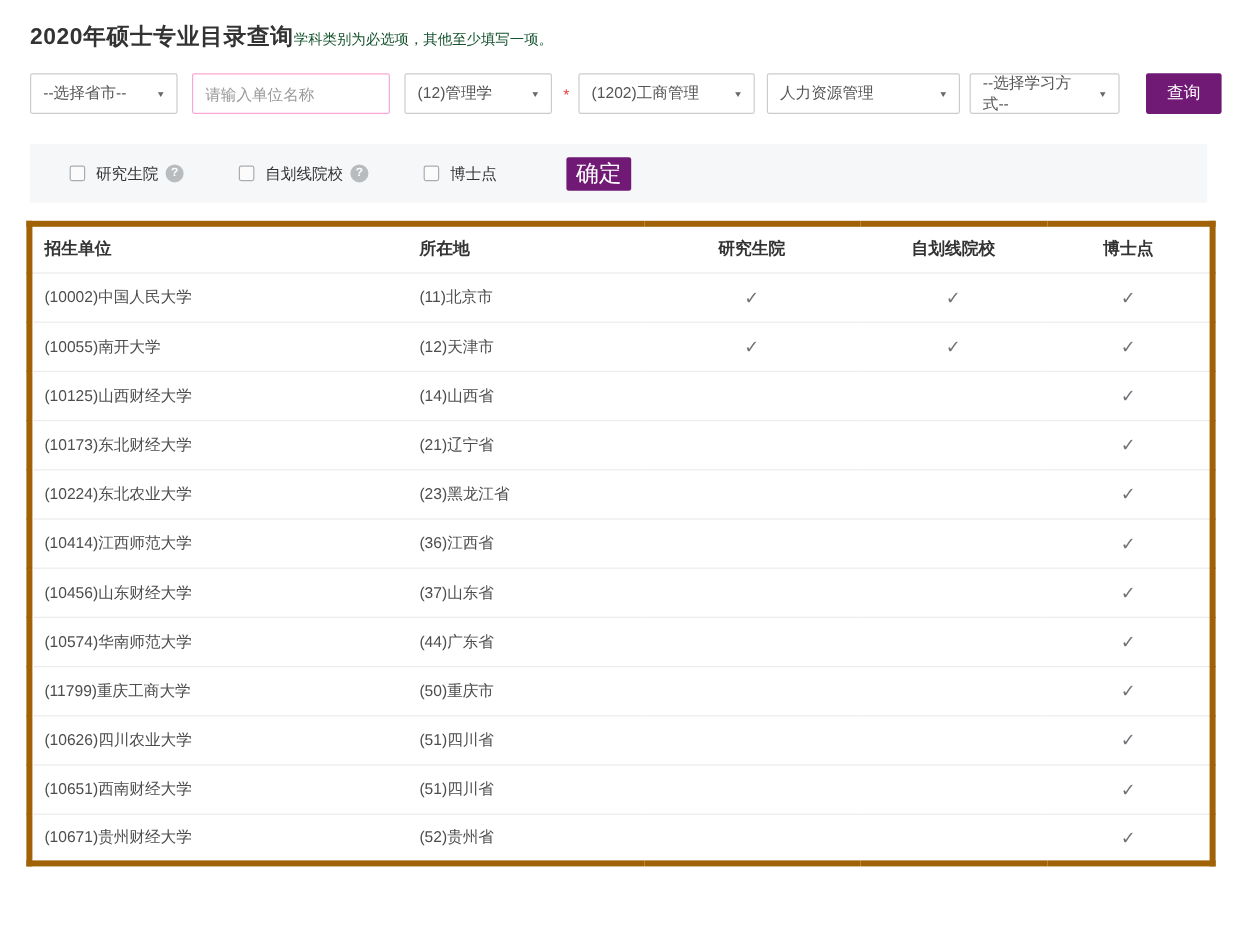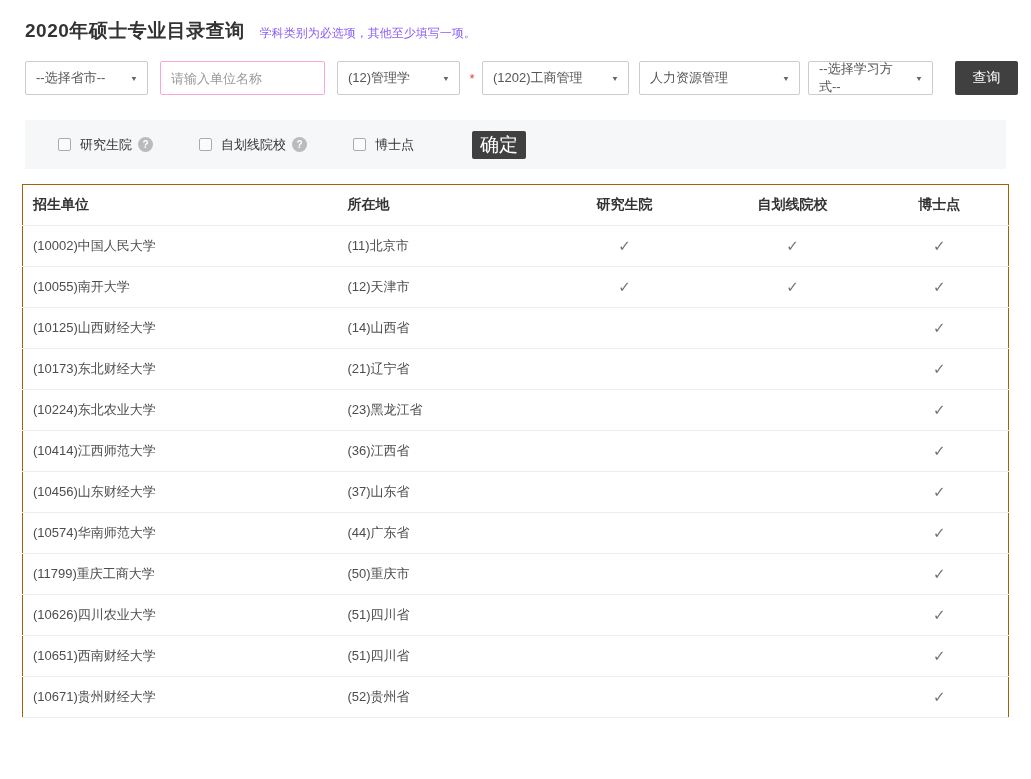--- a/index.html
+++ b/index.html
@@ -1,54 +1,54 @@
 <!DOCTYPE html>
 <html><head>
 <meta charset="utf-8">
 <style>
   * { margin:0; padding:0; box-sizing:border-box; }
   html,body { width:1031px; height:779px; overflow:hidden; background:#fff;
     font-family:"Liberation Sans","DejaVu Sans",sans-serif; }
 
   .title-row { margin:18px 0 0 25px; display:flex; align-items:baseline; }
   .page-title { font-size:19px; font-weight:600; color:#333; letter-spacing:.5px; }
-  .page-subtitle { font-size:12px; color:#8b5cf6; margin-left:15px; }
+  .page-subtitle { font-size:12px; color:#14532d; margin-left:0; }
 
   .filter-row { margin:17px 0 0 25px; display:flex; align-items:center; }
   .sel { height:34px; border:1px solid #ccc; border-radius:2px; background:#fff;
     display:inline-flex; align-items:center; justify-content:space-between;
     padding:0 9px 0 10px; font-size:13px; color:#555; cursor:pointer; }
   .sel .caret { font-size:8px; color:#666; margin-left:8px; transform:scaleY(.85); }
   .sel-province { width:123px; margin-right:12px; }
   .text-input { width:165px; height:34px; border:1px solid #f9a8d4; border-radius:2px;
     padding:0 10px; font-size:13px; color:#555; margin-right:12px;
     font-family:"Liberation Sans","DejaVu Sans",sans-serif; }
   .text-input::placeholder { color:#9a9a9a; }
   .sel-discipline { width:123px; }
   .required { color:#e0413d; font-size:13px; margin:0 5px 0 7px; width:10px; text-align:center; }
   .sel-category { width:147px; margin-right:10px; }
   .sel-major { width:161px; margin-right:8px; }
   .sel-study { width:125px; margin-right:22px; }
-  .btn { background:#404040; color:#fff; border:none; border-radius:2px;
+  .btn { background:#701a75; color:#fff; border:none; border-radius:2px;
     font-size:14px; cursor:pointer; font-family:inherit; }
   .btn-search { width:63px; height:34px; }
 
   .options-bar { margin:25px 0 0 25px; width:981px; height:49px; background:#f6f7f8;
     display:flex; align-items:center; padding-left:33px; }
   .opt-item { display:flex; align-items:center; margin-right:46px; }
   .cb { width:13px; height:13px; border:1px solid #a9adb2; border-radius:2px;
     background:#fbfbfb; display:inline-block; cursor:pointer; }
   .opt-label { font-size:13px; color:#333; margin-left:9px; }
   .help { width:15px; height:15px; border-radius:50%; background:#b9bcbf; color:#fff;
     font-size:10px; font-weight:bold; display:inline-flex; align-items:center;
     justify-content:center; margin-left:6px; cursor:pointer; }
   .btn-confirm { width:54px; height:28px; margin-left:12px; font-size:19px;text-align:center; }
 
   .results-table { margin:15px 0 0 22px; width:986px; border-collapse:collapse;
-    table-layout:fixed; border:1px solid #a16207; }
+    table-layout:fixed; border:5px solid #a16207; }
   .results-table th, .results-table td { height:41px; padding:0 10px;
     border-bottom:1px solid #ececec; font-size:13px; }
   .results-table th { font-size:14px; font-weight:bold; color:#333; }
   .results-table td { color:#4d4d4d; }
   .al { text-align:left; }
   .ac { text-align:center; }
   .check { color:#6f7377; font-size:15px; }
 </style>
 </head>
 <body>

